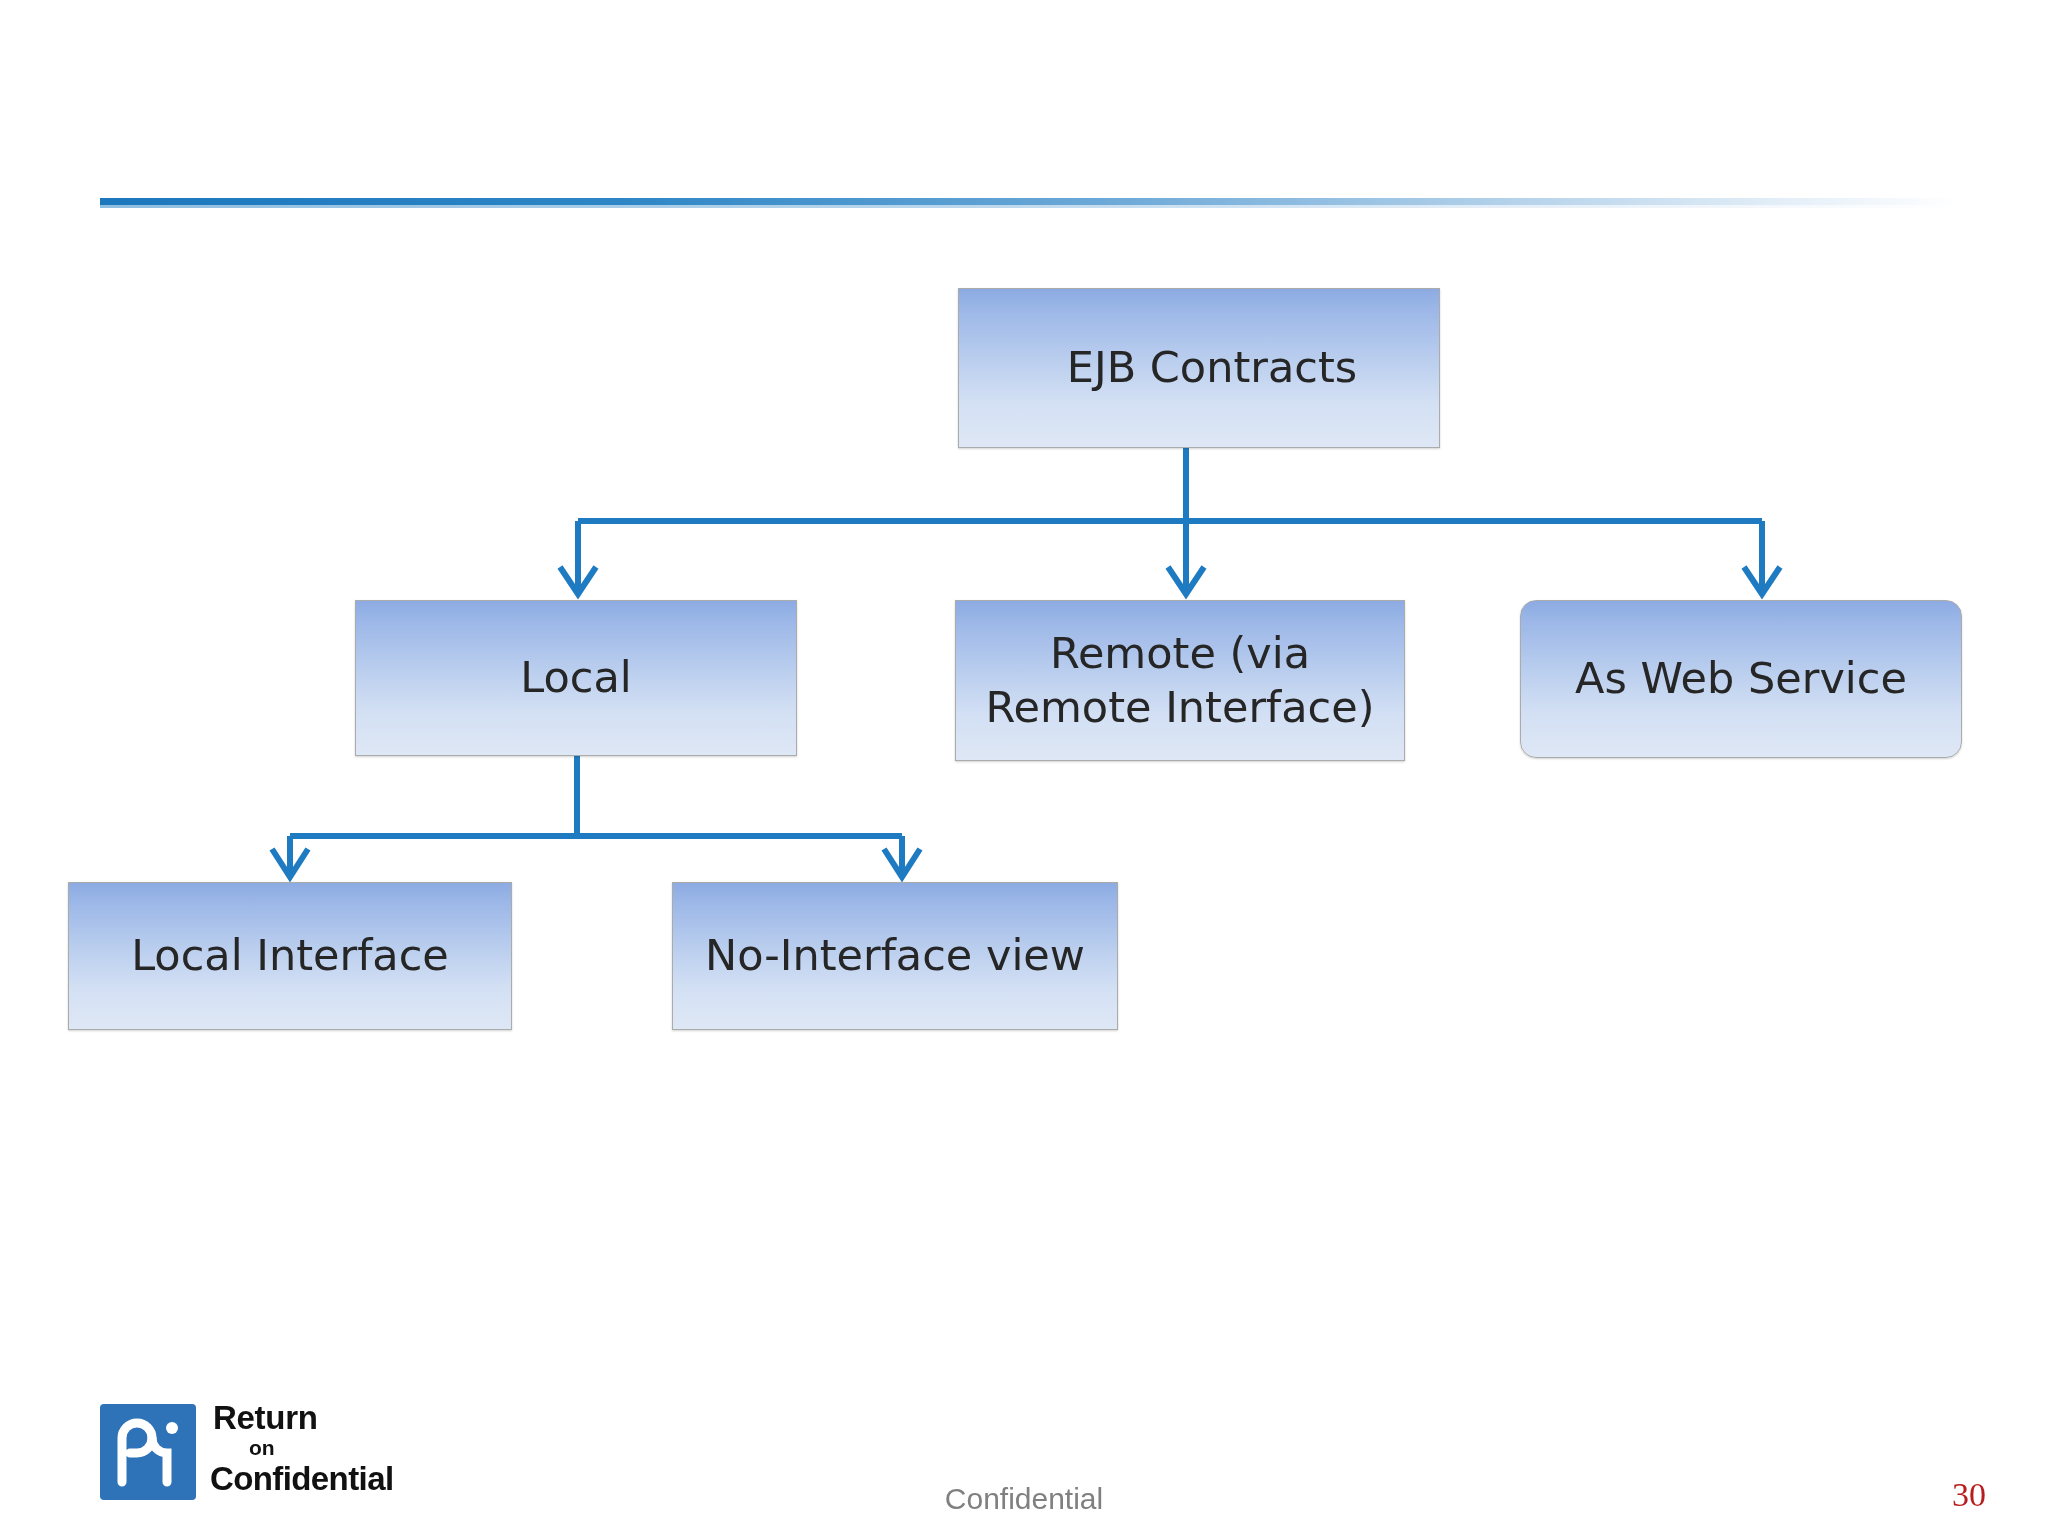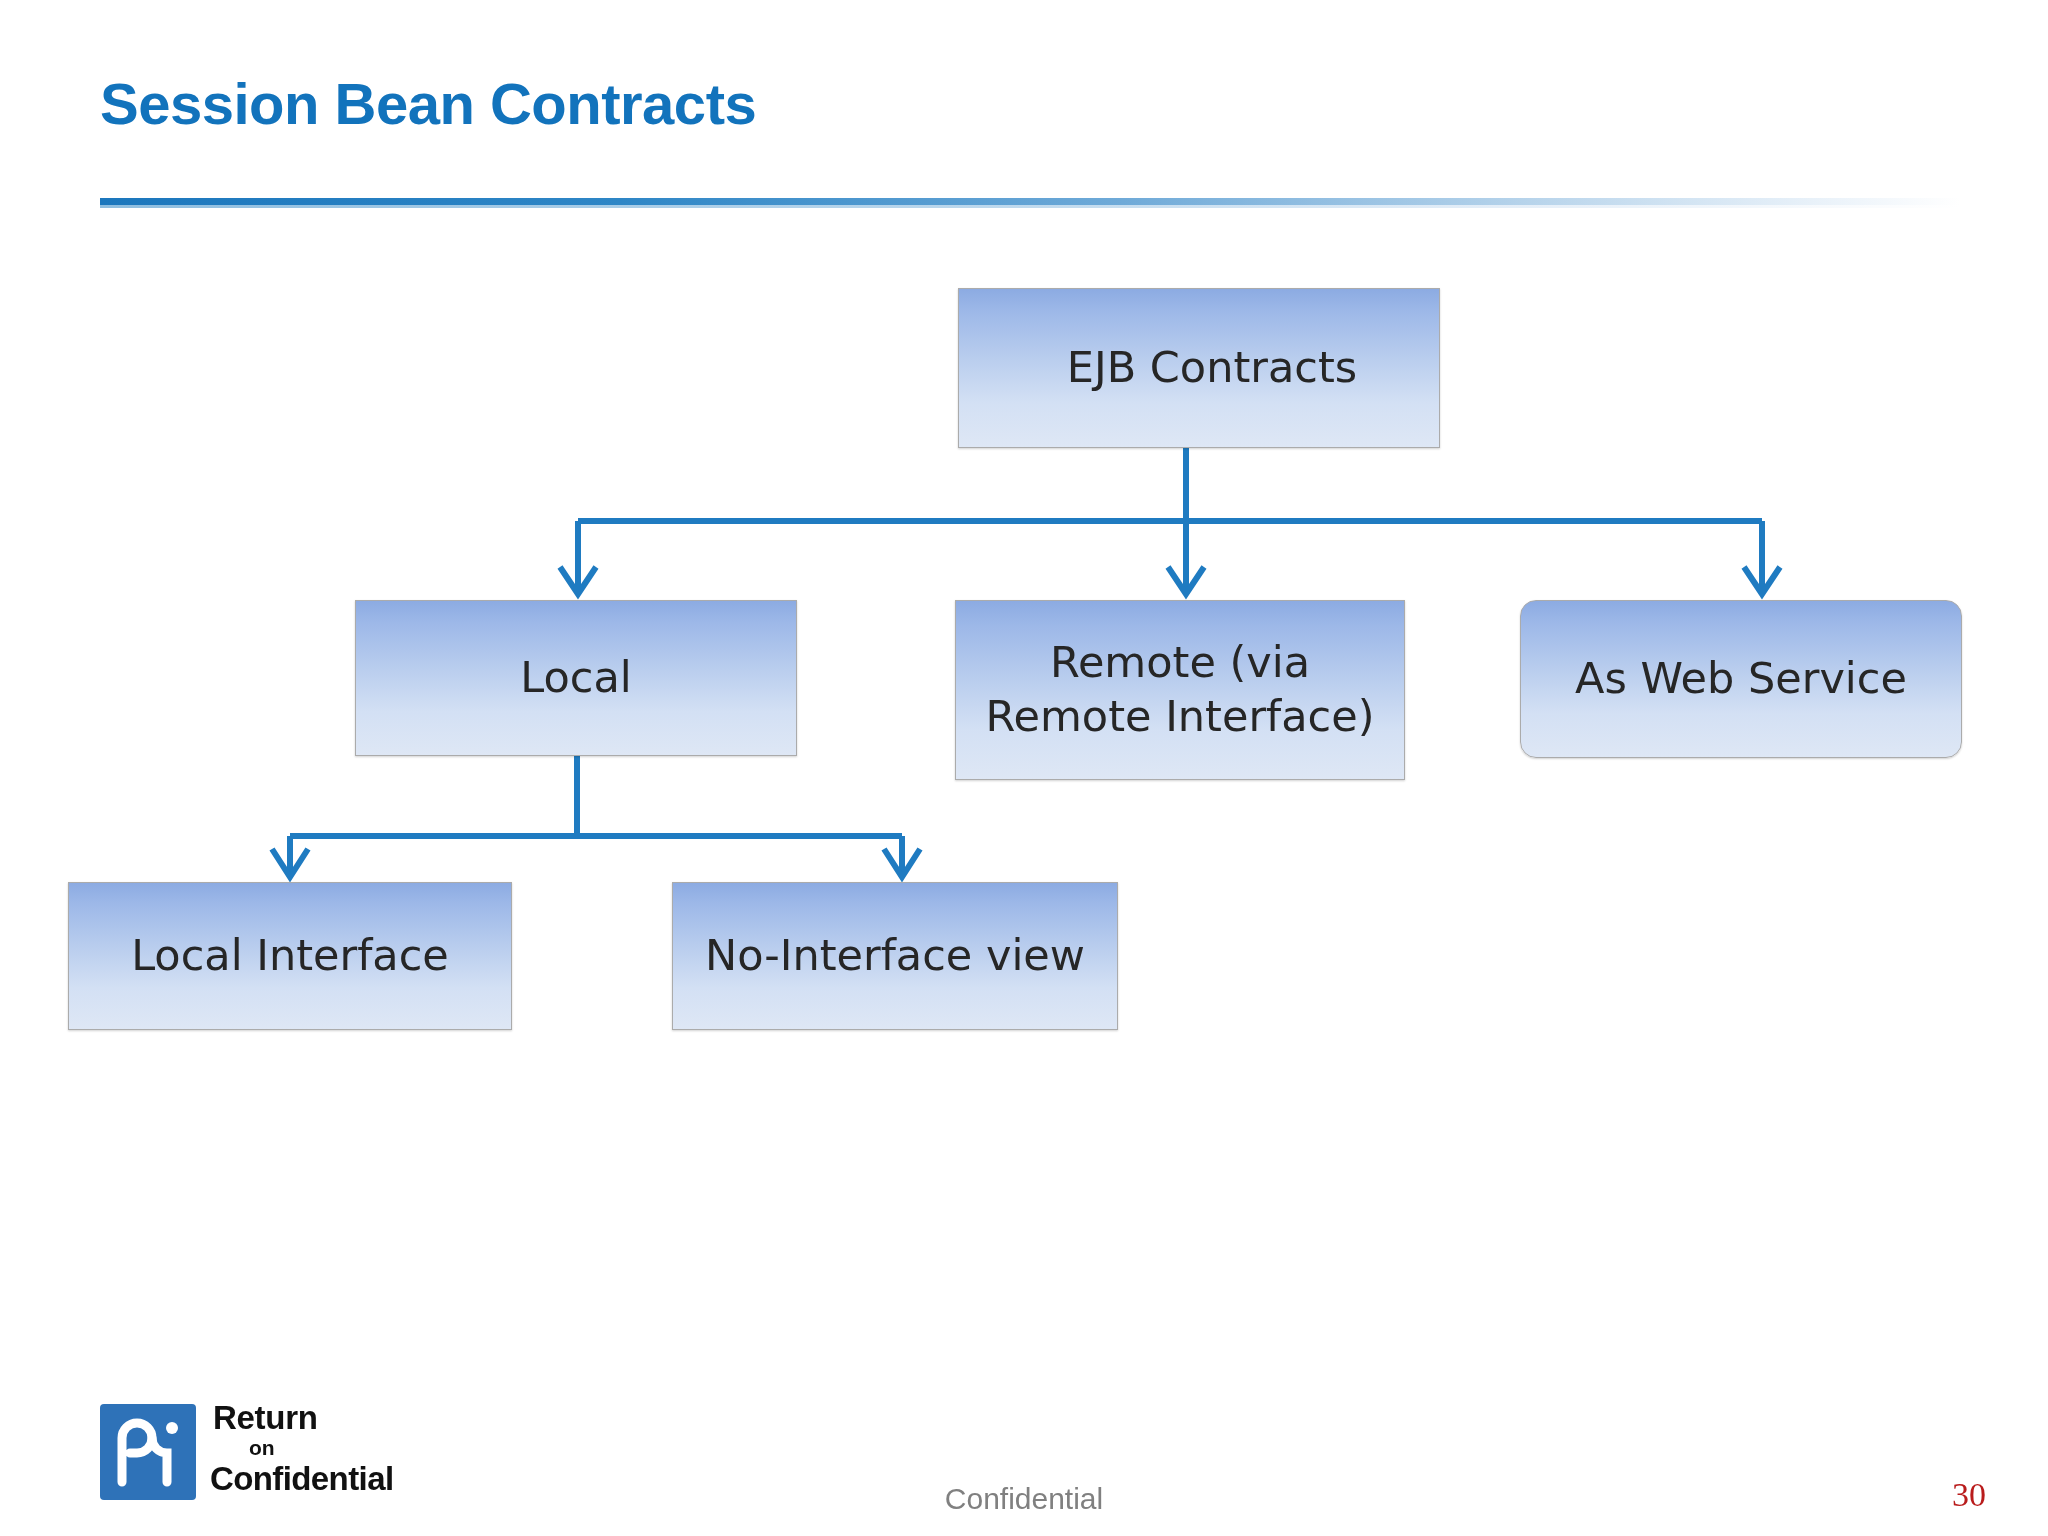--- a/index.html
+++ b/index.html
@@ -81,21 +81,21 @@
     text-align: center;
   }
   .node .node-label {
     display: block;
     padding: 0 10px;
     white-space: pre-line;
   }
 
   #node-ejb       { left: 958px;  top: 288px;  width: 482px;  height: 160px; padding-left: 26px; }
   #node-local     { left: 355px;  top: 600px;  width: 442px;  height: 156px; }
-  #node-remote    { left: 955px;  top: 600px;  width: 450px;  height: 180px; }
+  #node-remote    { left: 955px;  top: 600px;  width: 450px;  height: 161px; }
   #node-webservice{ left: 1520px; top: 600px;  width: 442px;  height: 158px; border-radius: 16px; }
   #node-localiface{ left: 68px;   top: 882px;  width: 444px;  height: 148px; }
   #node-nointer   { left: 672px;  top: 882px;  width: 446px;  height: 148px; }
 
   
   .connectors {
     position: absolute;
     left: 0; top: 0;
     width: 2048px;
     height: 1536px;
@@ -166,21 +166,20 @@
     font-size: 34px;
     color: #b91c1c;
     font-family: Liberation Serif, serif;
   }
 </style>
 </head>
 <body>
 
 <div class="slide">
 
-  <div class="slide-title">Session Bean Contracts</div>
   <div class="title-rule"></div>
   <div class="title-rule-thin"></div>
 
   <svg class="connectors" viewBox="0 0 2048 1536" width="2048" height="1536">
     <g stroke="#1F7BC1" stroke-width="6" fill="none" stroke-linecap="butt" stroke-linejoin="miter">
 
       <path d="M 1186 448 L 1186 521"></path>
 
       <path d="M 578 521 L 1762 521"></path>
 

